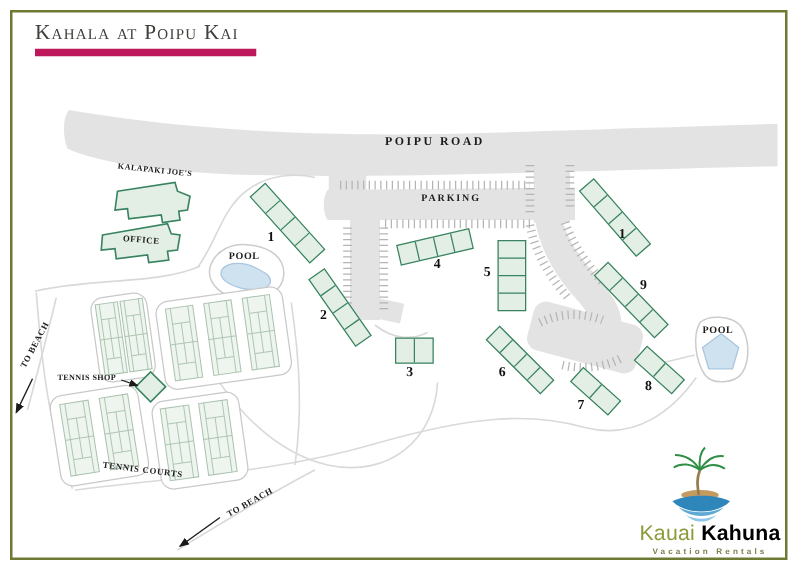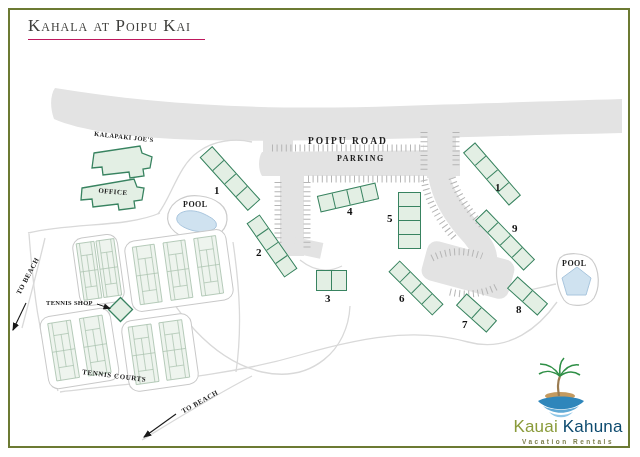--- a/index.html
+++ b/index.html
@@ -4,29 +4,29 @@
 <style>
   * { margin:0; padding:0; box-sizing:border-box; }
   html,body { width:640px; height:457px; background:#fff; overflow:hidden; }
   body { position:relative; font-family:"Liberation Serif", serif; }
 
   .frame { position:absolute; left:8px; top:8px; width:622px; height:440px;
            border:2px solid #6c7a33; }
 
   .title { position:absolute; left:28px; top:16px; font-size:17px; letter-spacing:1px;
            font-variant:small-caps; color:#3f3f3c; }
-  .title span { display:inline-block; border-bottom:1px solid #be185d;
+  .title span { display:inline-block; border-bottom:6px solid #be185d;
                 padding-bottom:3px; padding-right:14px; }
 
   svg.map { position:absolute; left:0; top:0; }
 
   
   .lbl { position:absolute; color:#1c1c1c; font-weight:bold; white-space:nowrap;
          font-family:"Liberation Serif", serif; }
-  .lbl-road   { left:302px; top:109px; width:92px; text-align:center; font-size:9.5px; letter-spacing:2px;margin-top:27px; }
+  .lbl-road   { left:302px; top:109px; width:92px; text-align:center; font-size:9.5px; letter-spacing:2px; }
   .lbl-parking{ left:337px; top:154px; width:62px; text-align:left; font-size:8px; letter-spacing:1.5px; }
   .lbl-kalapaki{ left:88px; top:133px; width:72px; text-align:center; font-size:6.5px;
                  letter-spacing:.4px; transform:rotate(6deg); }
   .lbl-office { left:96px; top:188px; width:34px; text-align:center; font-size:7px;
                 letter-spacing:.5px; transform:rotate(5deg); }
   .lbl-pool-left  { left:183px; top:200px; font-size:8px; letter-spacing:.5px; }
   .lbl-pool-right { left:562px; top:259px; font-size:8px; letter-spacing:.5px; }
   .lbl-tennis-shop  { left:46px; top:299px; font-size:6.5px; letter-spacing:.3px; }
   .lbl-tennis-courts{ left:82px; top:372px; font-size:7px; letter-spacing:.6px; transform:rotate(7deg); }
   .lbl-beach-left  { left:-4px; top:272px; width:64px; text-align:center; font-size:7px;
@@ -57,21 +57,21 @@
   .n1 { left:214px; top:184px; }  .n2 { left:256px; top:246px; }
   .n3 { left:325px; top:292px; }  .n4 { left:347px; top:205px; }
   .n5 { left:387px; top:212px; }  .n6 { left:399px; top:292px; }
   .n7 { left:462px; top:318px; }  .n8 { left:516px; top:303px; }
   .n9 { left:512px; top:222px; }  .n10{ left:495px; top:181px; }
 
   
   .logo-name { position:absolute; left:505px; top:417px; width:126px; text-align:center;
                font-family:"Liberation Sans", sans-serif; font-size:17px; letter-spacing:.2px; }
   .logo-name .first  { color:#8a9b3a; font-weight:normal; }
-  .logo-name .second { color:#0c4a6e; font-weight:normal; }
+  .logo-name .second { color:#000000; font-weight:bold; }
   .logo-tag { position:absolute; left:505px; top:438px; width:126px; text-align:center;
               font-family:"Liberation Sans", sans-serif; font-size:6.5px; font-weight:bold;
               letter-spacing:2.5px; color:#7d7f4e; }
 </style>
 </head>
 <body>
 
 <div class="frame"></div>
 
 <svg class="map" width="640" height="457" viewBox="0 0 640 457">

